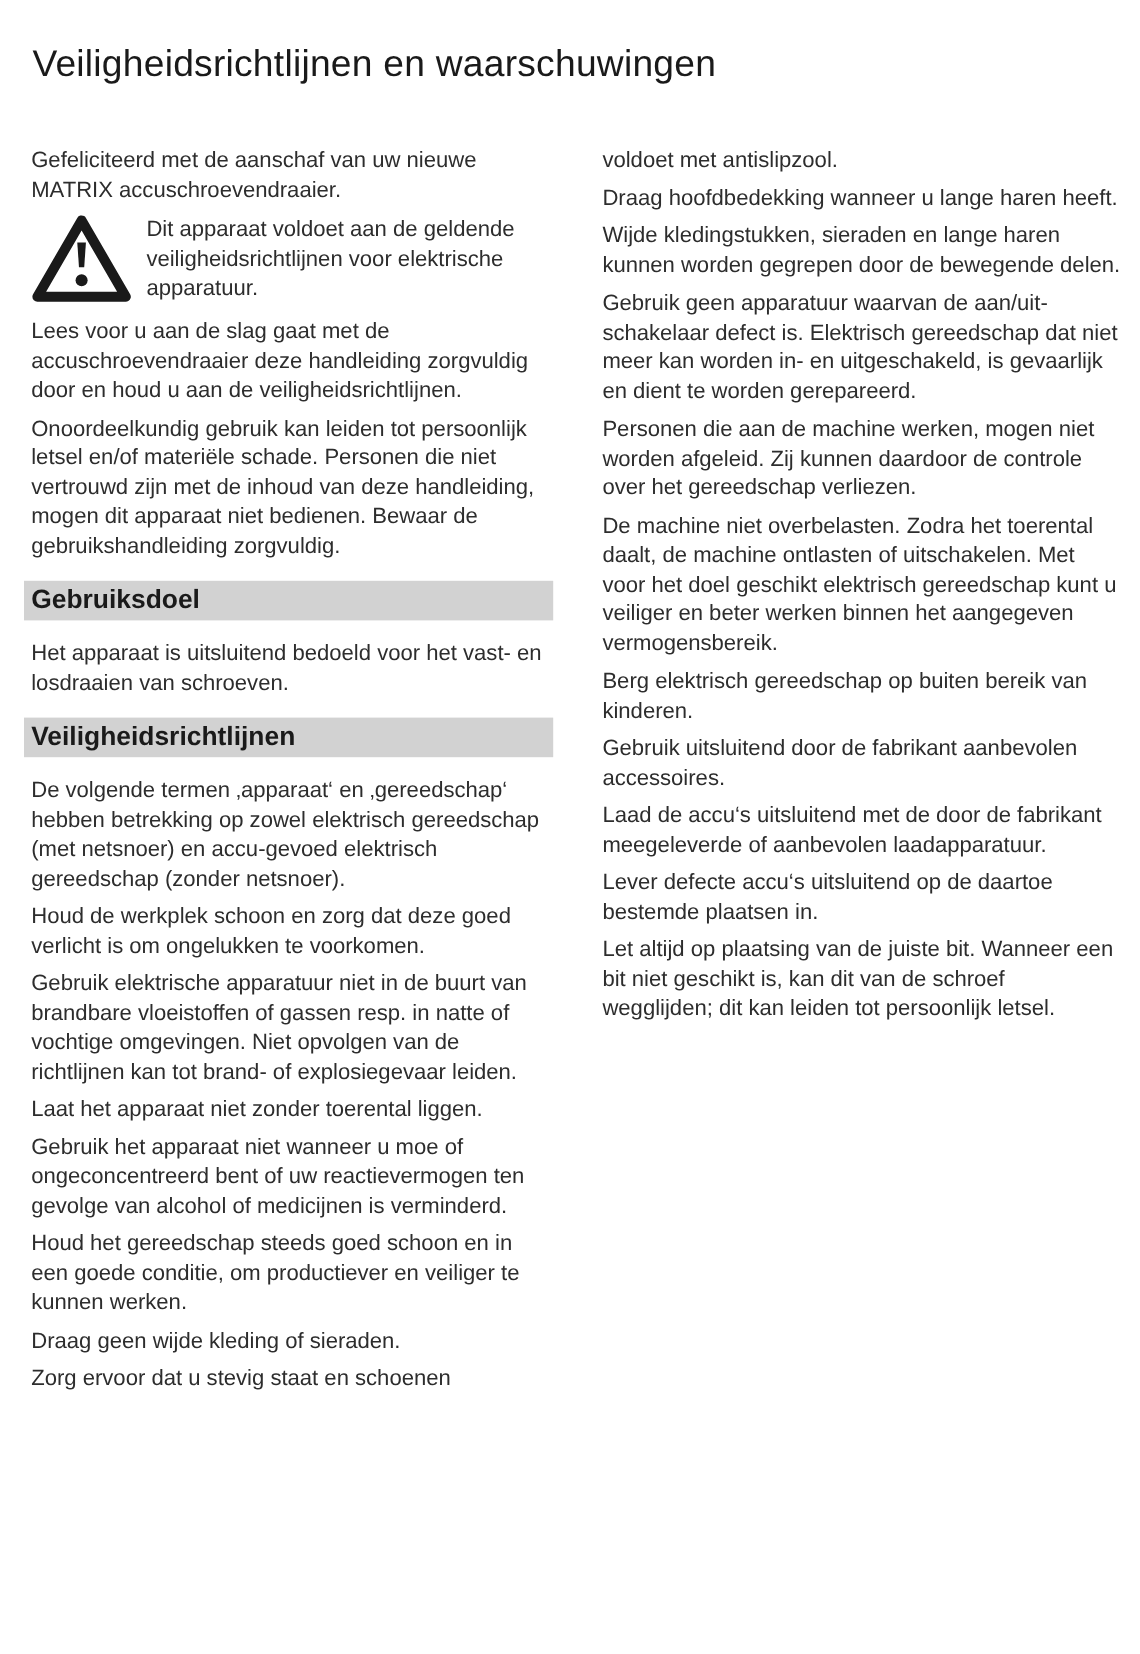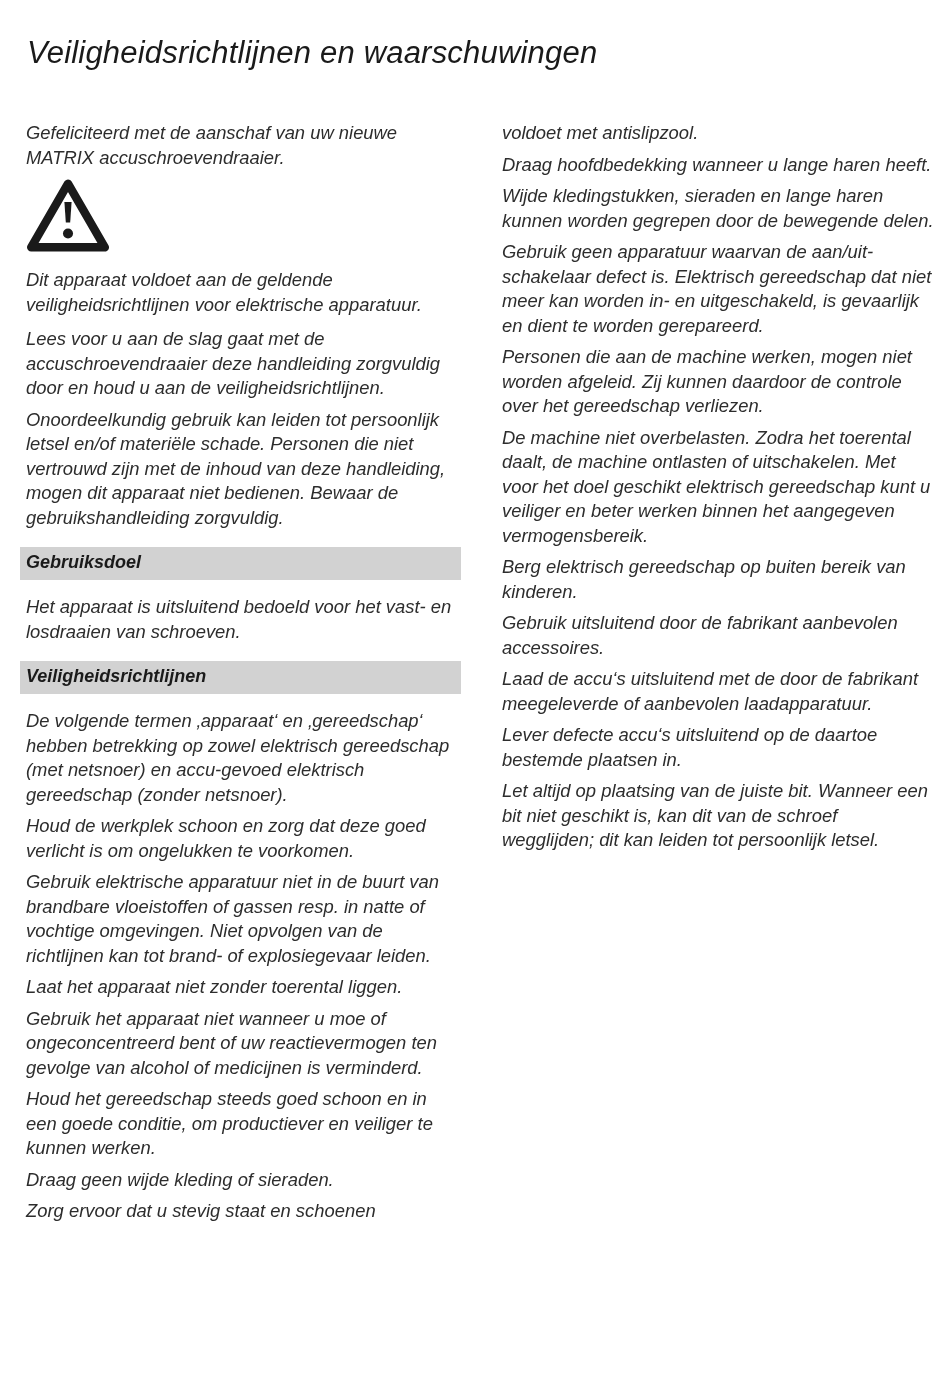--- a/index.html
+++ b/index.html
@@ -6,21 +6,20 @@
   .page {
     position: relative;
     width: 950px;
     height: 1278px;
     background: #ffffff;
     overflow: hidden;
     font-family: "Liberation Sans", "DejaVu Sans", sans-serif;
     color: #2d2d2d;
     box-sizing: border-box;
     padding: 0 0 0 26px;
-    font-style: italic;
   }
   .title {
     margin: 34px 0 0 1px;
     font-size: 31px;
     line-height: 38px;
     font-weight: normal;
     color: #1a1a1a;
     letter-spacing: 0.2px;
   }
   .columns {
@@ -32,27 +31,26 @@
     width: 432px;
     font-size: 18.4px;
     line-height: 24.5px;
   }
   .col p { margin: 0 0 7px 0; }
   .warning {
     display: flex;
     align-items: flex-start;
     gap: 12px;
     margin: 5px 0 10px 0;
-    flex-direction: column;
   }
   .warning-icon { flex: 0 0 auto; }
   .warning-icon svg { display: block; width: 84px; height: 77px; }
   .warning .warning-text { margin: 0; padding-top: 2px; }
   .section-heading {
-    font-size: 18px;
+    font-size: 22px;
     line-height: 25px;
     font-weight: bold;
     color: #1a1a1a;
     background: #d2d2d2;
     margin: 17px -3px 15px -6px;
     padding: 3px 8px 5px 6px;
   }
   .page-number {
     position: absolute;
     left: 29px;

